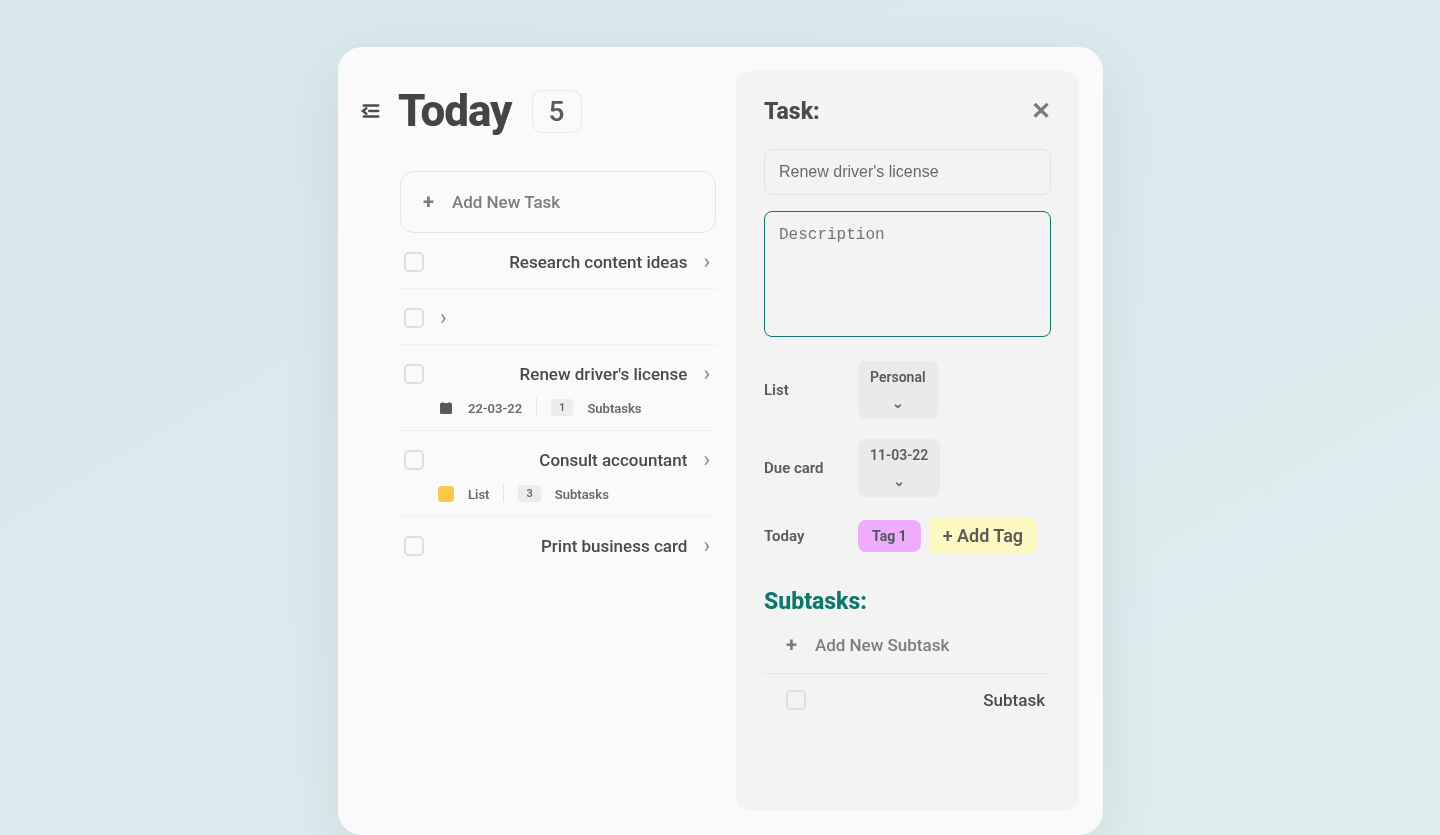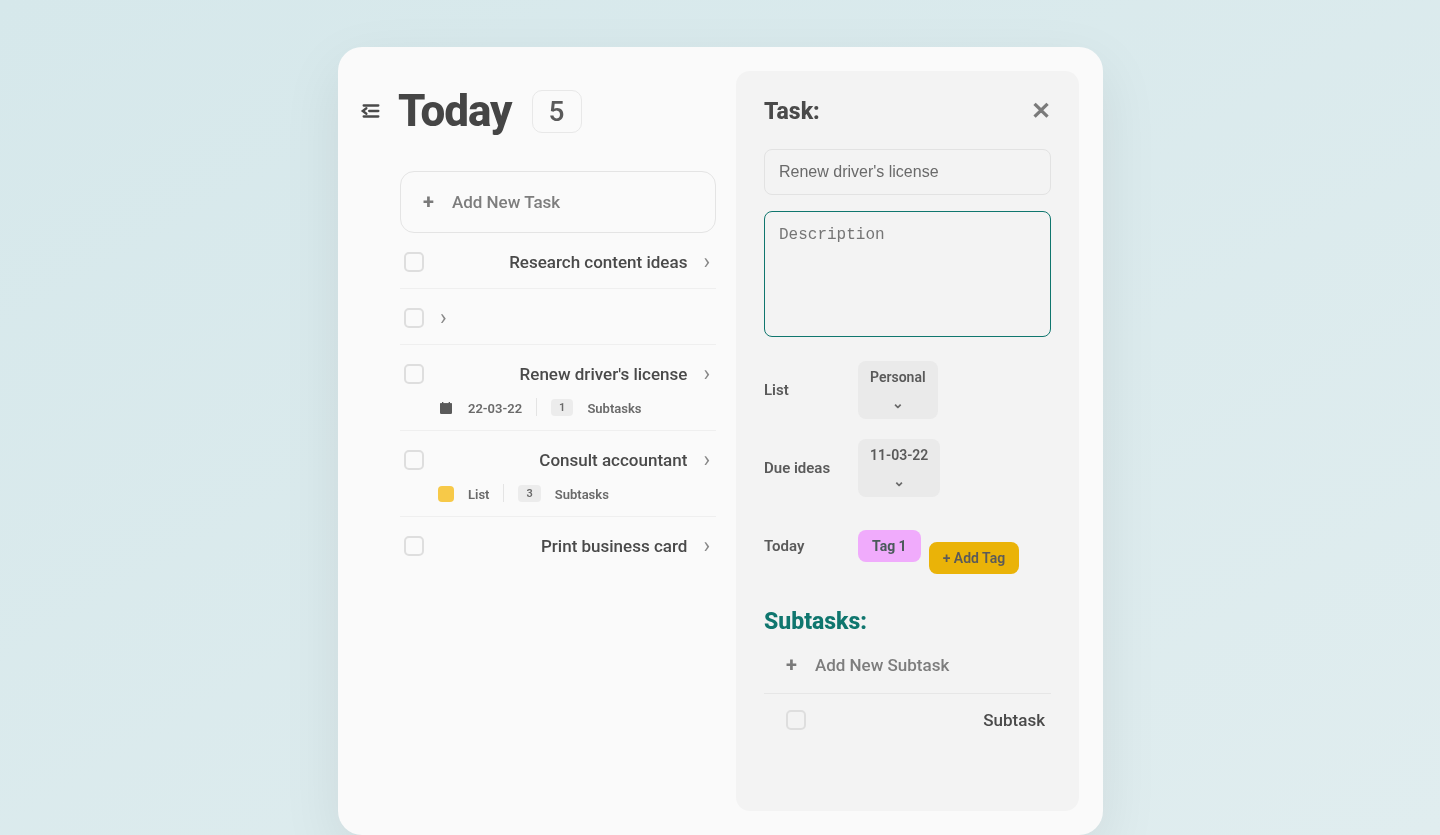--- a/index.html
+++ b/index.html
@@ -217,28 +217,27 @@
 }
 .tag-chip {
   background: #f0abfc;
   border-radius: 8px;
   padding: 8px 14px;
   font-size: 14px;
   font-weight: 700;
   color: #4a5a5a;
 }
 .add-tag-chip {
-  background: #eab308;
+  background: #fef9c3;
   border-radius: 8px;
   padding: 8px 14px;
-  font-size: 14px;
+  font-size: 18px;
   font-weight: 600;
   color: #5a5a5a;
   cursor: pointer;
-  margin-top: 25px;
 }
 .subtasks-header {
   margin-top: 34px;
   font-size: 23px;
   font-weight: 800;
   color: #0f766e;
 }
 .add-subtask {
   display: flex;
   align-items: center;
@@ -352,21 +351,21 @@
 
     <div class="field-row">
       <span class="field-label">List</span>
       <div class="select-chip">
         <span>Personal</span>
         <span class="chev-down">⌄</span>
       </div>
     </div>
 
     <div class="field-row">
-      <span class="field-label">Due ideas</span>
+      <span class="field-label">Due card</span>
       <div class="select-chip">
         <span>11-03-22</span>
         <span class="chev-down">⌄</span>
       </div>
     </div>
 
     <div class="field-row">
       <span class="field-label">Today</span>
       <div class="tag-row">
         <span class="tag-chip">Tag 1</span>

